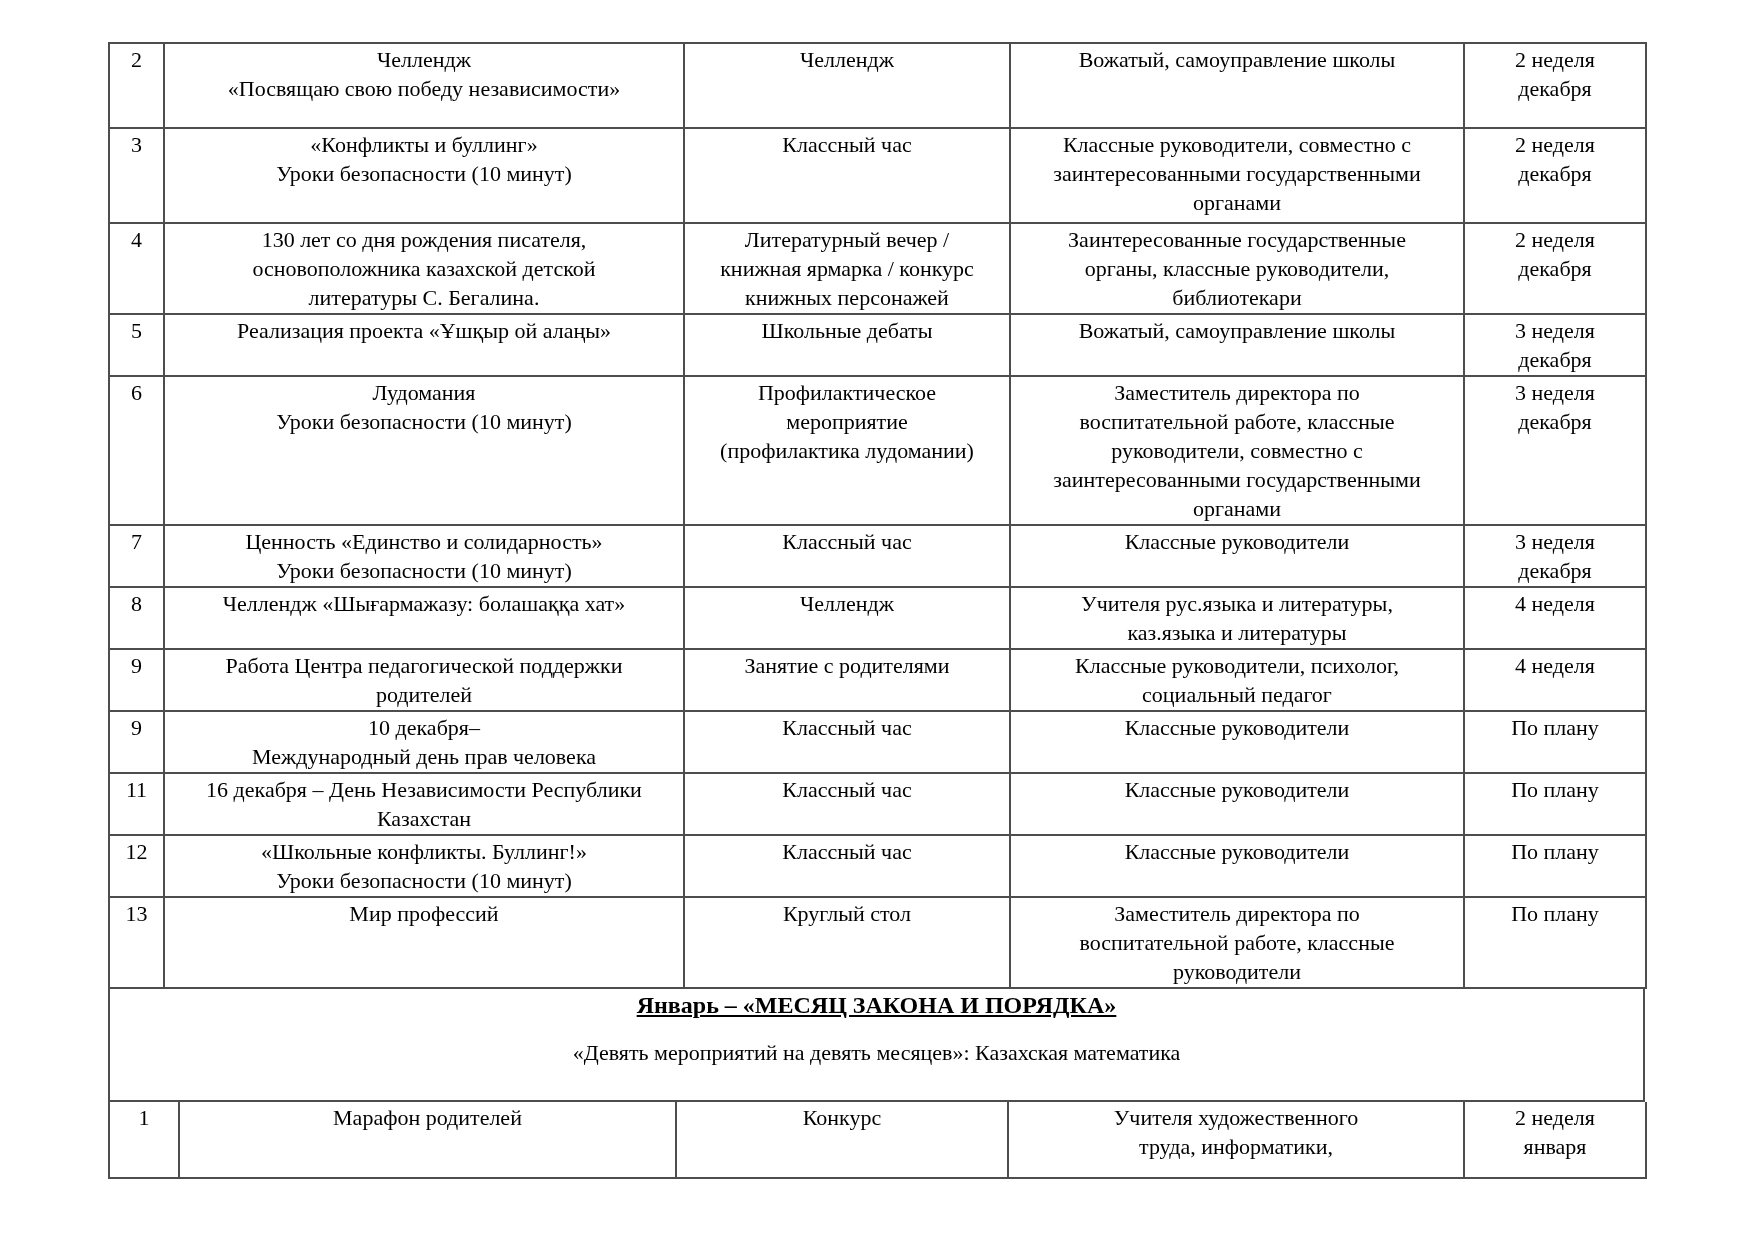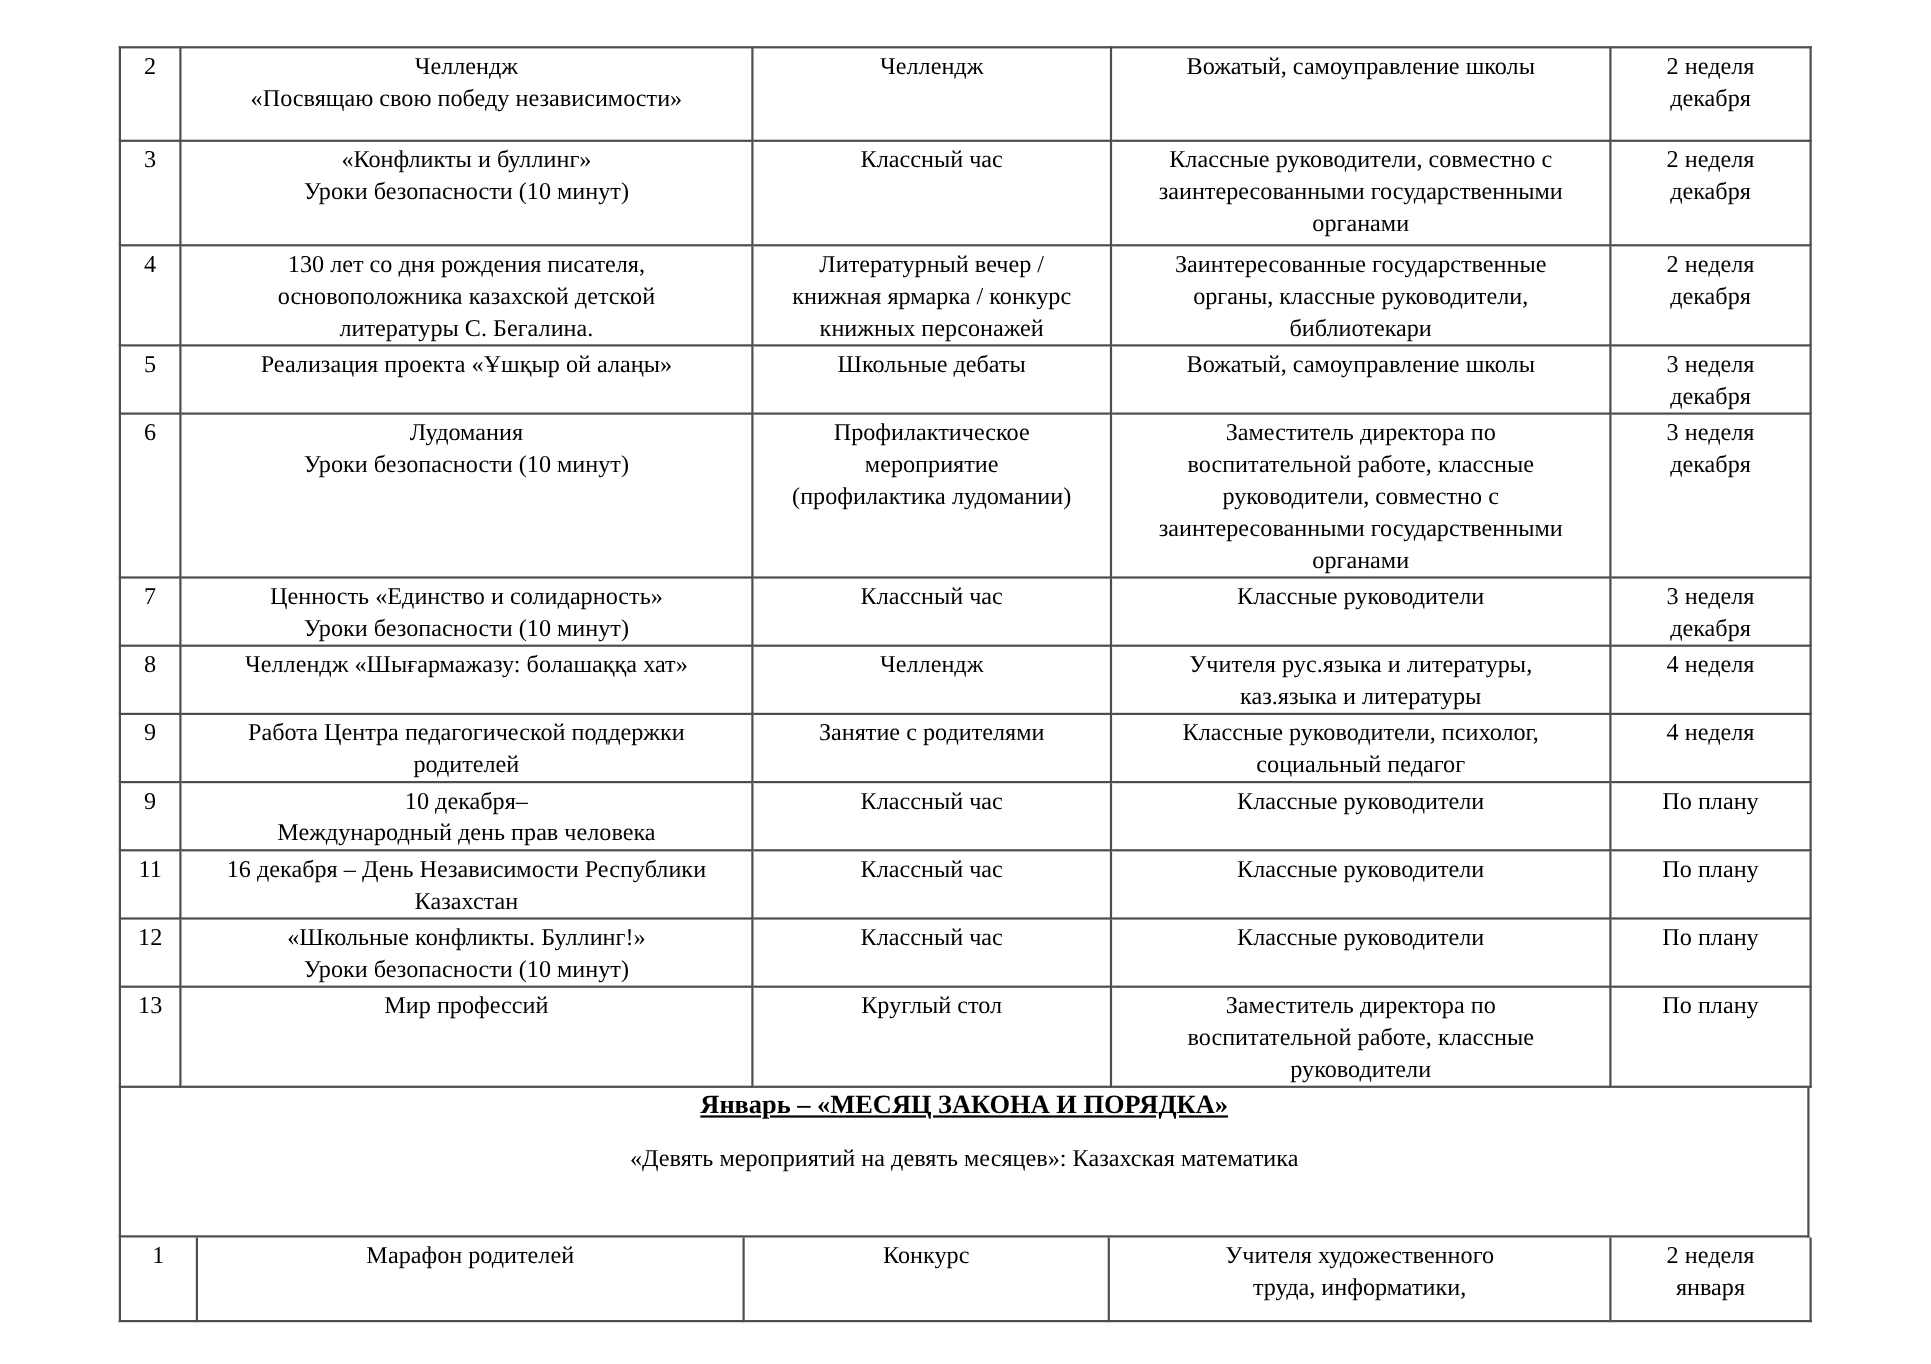--- a/index.html
+++ b/index.html
@@ -59,21 +59,21 @@
   #dec-table tr:nth-child(12) { height: 76px; }
   
   .section-header {
     box-sizing: border-box;
     width: 1537px;
     border-left: 2px solid #4d4d4d;
     border-right: 2px solid #4d4d4d;
     border-bottom: 2px solid #4d4d4d;
     text-align: center;
     padding: 3px 10px 2px 10px;
-    height: 136px;
+    height: 113px;
     overflow: hidden;
   }
   .section-header .hline {
     font-size: 24px;
     line-height: 27px;
     font-weight: bold;
   }
   .section-header .hline.underlined { text-decoration: underline; }
   .section-header .hline.regular {
     font-weight: normal;

